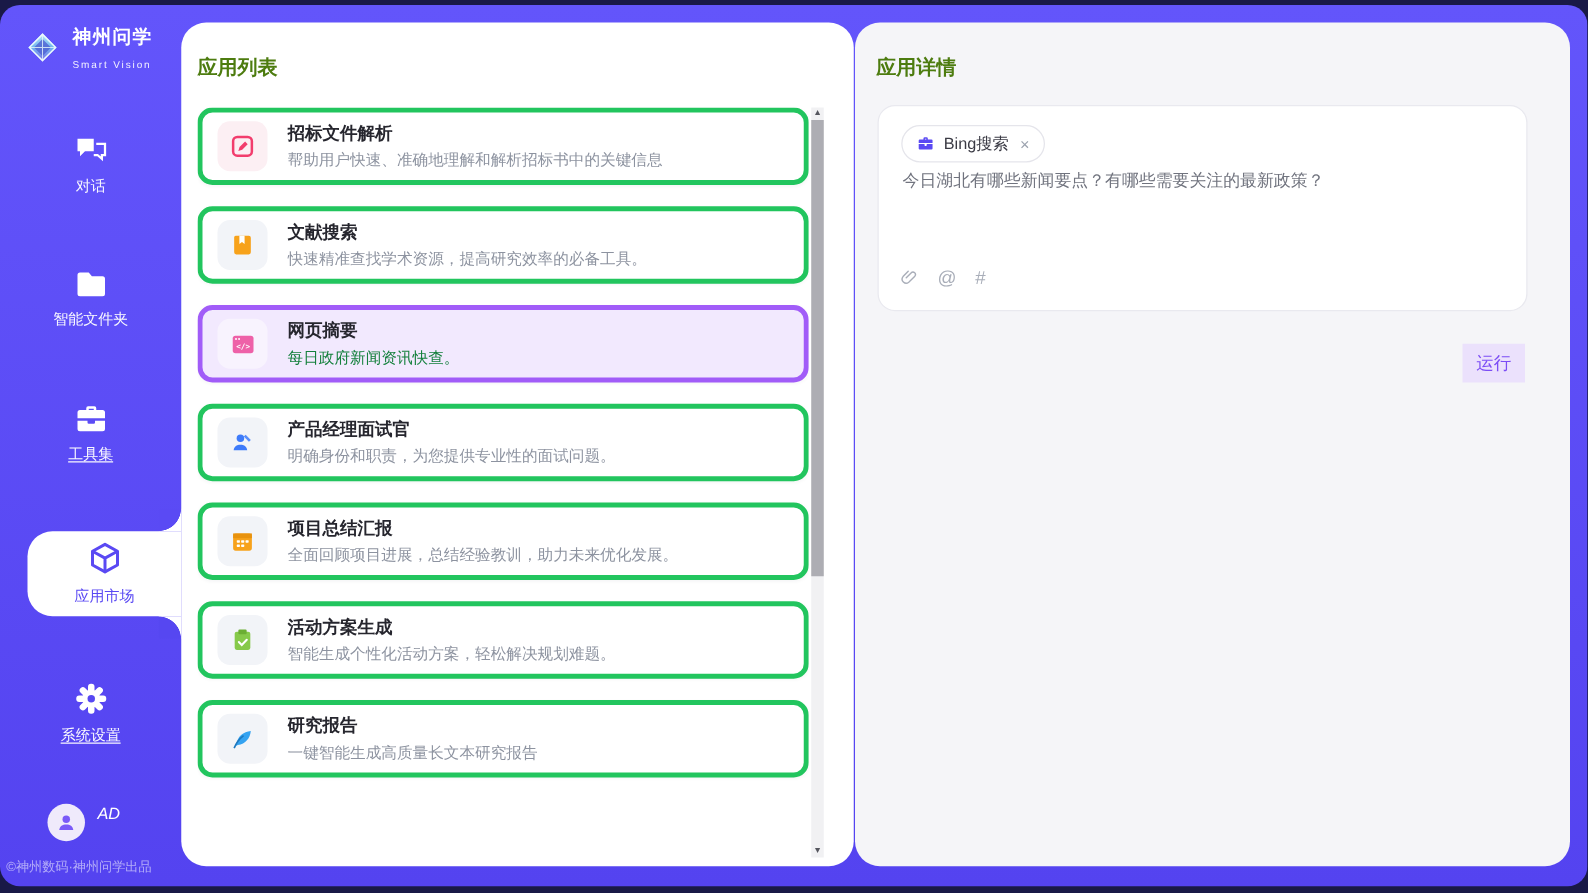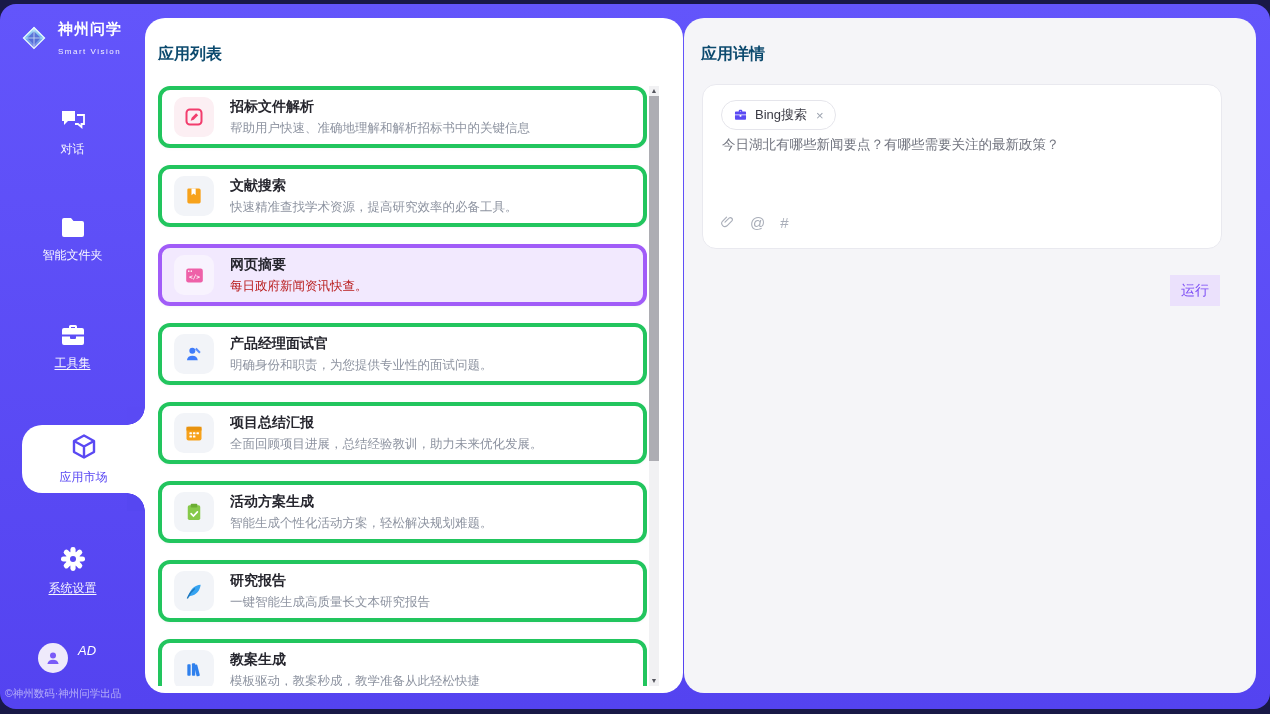--- a/index.html
+++ b/index.html
@@ -26,36 +26,36 @@
   .fillet.bot { bottom:-18px; background:radial-gradient(circle 18px at 0 100%, #5647F1 0 17.5px, #fff 18px); }
   .user-row { position:absolute; bottom:36px; left:0; width:145px; display:flex; align-items:flex-start; gap:10px; padding-left:38px;font-style:italic; }
   .avatar { width:30px; height:30px; border-radius:50%; background:#EFEAFB; display:flex; align-items:center; justify-content:center; }
   .user-name { font-size:13px; color:#fff; }
   .copyright { position:absolute; bottom:8px; left:5px; font-size:10.5px; color:rgba(255,255,255,.55); white-space:nowrap; }
 
   
   .main { position:absolute; left:145px; top:14px; right:14px; bottom:16px; display:flex; }
   .list-panel { width:538px; background:#fff; border-radius:20px; position:relative; flex:none; }
   .detail-panel { flex:1; background:#F5F5F8; border-radius:20px; margin-left:1px; position:relative; }
-  .panel-title { font-size:16px; font-weight:bold; color:#0c4a6e; }
+  .panel-title { font-size:16px; font-weight:bold; color:#4d7c0f; }
   .list-panel .panel-title { position:absolute; left:13px; top:26px; }
   .detail-panel .panel-title { position:absolute; left:17px; top:26px; }
 
   
   .list-viewport { position:absolute; left:13px; top:68px; width:489px; height:600px; overflow:hidden; }
   .app-card { height:62px; margin-bottom:17px; background:#fff; border:4px solid #22c55e; border-radius:12px;
     box-shadow:0 1px 3px rgba(20,20,40,.04); display:flex; align-items:center; padding-left:12px; cursor:pointer; }
   .app-card.selected { background:#F2E9FE; border-color:#A15CF8; }
   .tile { width:40px; height:40px; border-radius:10px; background:#F2F4F8; display:flex; align-items:center; justify-content:center; flex:none; }
   .tile.pink { background:#FCEFF3; }
   .app-card.selected .tile { background:#F8F3FE; }
   .app-meta { margin-left:16px; overflow:hidden; }
   .app-name { font-size:14px; font-weight:bold; color:#26262E; }
   .app-desc { font-size:12.5px; color:#8D93A0; margin-top:4px; white-space:nowrap; }
-  .app-card.selected .app-desc { color:#b91c1c; }
+  .app-card.selected .app-desc { color:#15803d; }
 
   .scrollbar { position:absolute; right:24px; top:68px; width:10px; height:600px; background:#F1F1F3; }
   .sb-arrow { position:absolute; left:0; width:10px; height:10px; font-size:7px; color:#55565E; text-align:center; line-height:10px; }
   .sb-arrow.up { top:0; }
   .sb-arrow.down { bottom:0; }
   .sb-thumb { position:absolute; left:0; top:10px; width:10px; height:365px; background:#ADADB3; }
 
   
   .query-card { position:absolute; left:18px; top:66px; width:520px; height:165px; background:#fff;
     border:1px solid #E9E9EF; border-radius:14px; }
@@ -272,33 +272,20 @@
               <path d="M5.5 19C7 9.5 13 5 20 4.5c-.8 7-5 12.5-12.5 13.5z" fill="#35A3F1"></path>
               <path d="M4 21c2-5 5-9 9-12" stroke="#1E78BE" stroke-width="1.6" fill="none"></path>
             </svg>
           </span>
           <span class="app-meta">
             <div class="app-name">研究报告</div>
             <div class="app-desc">一键智能生成高质量长文本研究报告</div>
           </span>
         </div>
 
-        <div class="app-card">
-          <span class="tile">
-            <svg width="20" height="20" viewBox="0 0 24 24" fill="#2F80ED">
-              <rect x="4" y="5" width="4" height="14" rx="1"></rect>
-              <rect x="9.5" y="4" width="4" height="15" rx="1"></rect>
-              <rect x="13.5" y="5.5" width="4" height="14" rx="1" transform="rotate(-14 15.5 12.5)"></rect>
-            </svg>
-          </span>
-          <span class="app-meta">
-            <div class="app-name">教案生成</div>
-            <div class="app-desc">模板驱动，教案秒成，教学准备从此轻松快捷</div>
-          </span>
-        </div>
 
       </div>
 
       <div class="scrollbar">
         <div class="sb-arrow up">▲</div>
         <div class="sb-thumb"></div>
         <div class="sb-arrow down">▼</div>
       </div>
     </div>
 

